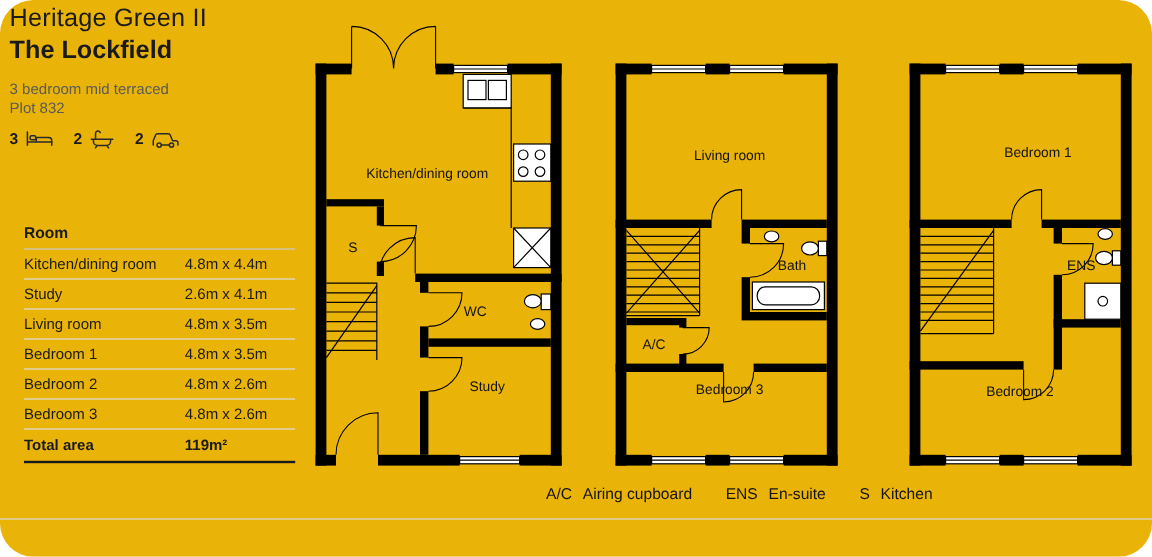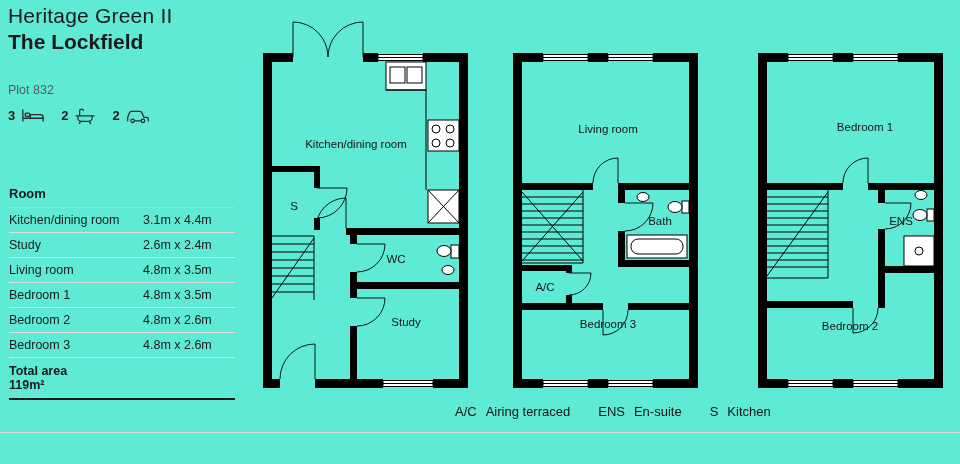--- a/index.html
+++ b/index.html
@@ -1,32 +1,32 @@
 <!DOCTYPE html>
 <html><head>
 <meta charset="utf-8">
 <style>
   html,body{margin:0;padding:0;background:#fff;}
   body{font-family:"Liberation Sans",sans-serif;color:#1a1a1a;}
-  .canvas{position:relative;width:960px;height:464px;background:#5eead4;overflow:hidden;}
+  .canvas{position:relative;width:960px;height:464px;background:#eab308;overflow:hidden;border-radius:28px;}
 
   .dev-title{position:absolute;left:8px;top:4px;font-size:21px;font-weight:400;letter-spacing:.2px;}
   .house-title{position:absolute;left:8px;top:30px;font-size:21px;font-weight:700;}
   .subtitle{position:absolute;left:8px;font-size:12.5px;color:#5a5a5a;}
   .sub1{top:67px;} .sub2{top:83px;}
 
   .stats{position:absolute;left:8px;top:107px;display:flex;align-items:center;font-size:13px;font-weight:700;}
   .stats .num{margin-right:6px;}
   .stats .icon{margin-right:16px;display:flex;align-items:center;}
 
-  .room-table{position:absolute;left:9px;top:180px;width:226px;font-size:12.5px;}
+  .room-table{position:absolute;left:20px;top:180px;width:226px;font-size:12.5px;}
   .rt-header{font-weight:700;font-size:13px;padding:6px 0;border-bottom:1px solid #c9c9c9;}
   .rt-row{display:flex;padding:5px 0;border-bottom:1px solid #ddd;}
   .rt-row .name{width:134px;}
-  .rt-total{display:flex;font-weight:700;padding:6px 0;border-bottom:2px solid #1a1a1a;flex-direction:column;}
+  .rt-total{display:flex;font-weight:700;padding:6px 0;border-bottom:2px solid #1a1a1a;}
   .rt-total .name{width:134px;}
 
   .plan{position:absolute;}
   #gf{left:258px;top:8px;}
   #ff{left:508px;top:43px;}
   #sf{left:753px;top:43px;}
   .plan .wall{fill:#000;}
   .plan .win{fill:#fff;stroke:#000;stroke-width:1;}
   .plan .ln{fill:none;stroke:#000;stroke-width:1;}
   .plan .arc{fill:none;stroke:#000;stroke-width:.9;}
@@ -39,20 +39,21 @@
   .footer-line{position:absolute;left:0;top:432px;width:960px;border-top:1px solid #d9d9d9;}
   .footer-text{position:absolute;left:8px;top:443px;font-size:10.5px;color:#2b2b2b;}
 </style>
 </head>
 <body>
 
 <div class="canvas">
 
   <div class="dev-title">Heritage Green II</div>
   <div class="house-title">The Lockfield</div>
+  <div class="subtitle sub1">3 bedroom mid terraced</div>
   <div class="subtitle sub2">Plot 832</div>
 
   <div class="stats">
     <span class="num">3</span>
     <span class="icon">
       <svg width="24" height="17" viewBox="0 0 26 18">
           <g fill="none" stroke="#2a2a2a" stroke-width="1.4" stroke-linecap="round" stroke-linejoin="round">
         <path d="M2 3v12 M2 12h22 M24 15v-4a3 3 0 0 0-3-3H10v4"></path>
         <rect x="4.5" y="6.5" width="5" height="3.5" rx="1.2"></rect>
       </g>
@@ -76,25 +77,25 @@
         <path d="M9 15.5h7.5"></path>
       </g>
         </svg>
     </span>
   </div>
 
   <div class="room-table">
     <div class="rt-header">Room</div>
     <div class="rt-row">
       <span class="name">Kitchen/dining room</span>
-      <span class="size">3.1m x 4.4m</span>
+      <span class="size">4.8m x 4.4m</span>
     </div>
     <div class="rt-row">
       <span class="name">Study</span>
-      <span class="size">2.6m x 2.4m</span>
+      <span class="size">2.6m x 4.1m</span>
     </div>
     <div class="rt-row">
       <span class="name">Living room</span>
       <span class="size">4.8m x 3.5m</span>
     </div>
     <div class="rt-row">
       <span class="name">Bedroom 1</span>
       <span class="size">4.8m x 3.5m</span>
     </div>
     <div class="rt-row">
@@ -299,21 +300,21 @@
       <ellipse class="fx" cx="168" cy="152" rx="6" ry="4.5"></ellipse>
     </g>
     <text x="112" y="88" text-anchor="middle">Bedroom 1</text>
     <text x="148" y="182" text-anchor="middle" font-size="10">ENS</text>
     <text x="97" y="287" text-anchor="middle">Bedroom 2</text>
   </svg>
 
   <div class="legend">
     <div class="pair">
       <span>A/C</span>
-      <span>Airing terraced</span>
+      <span>Airing cupboard</span>
     </div>
     <div class="pair">
       <span>ENS</span>
       <span>En-suite</span>
     </div>
     <div class="pair">
       <span>S</span>
       <span>Kitchen</span>
     </div>
   </div>

